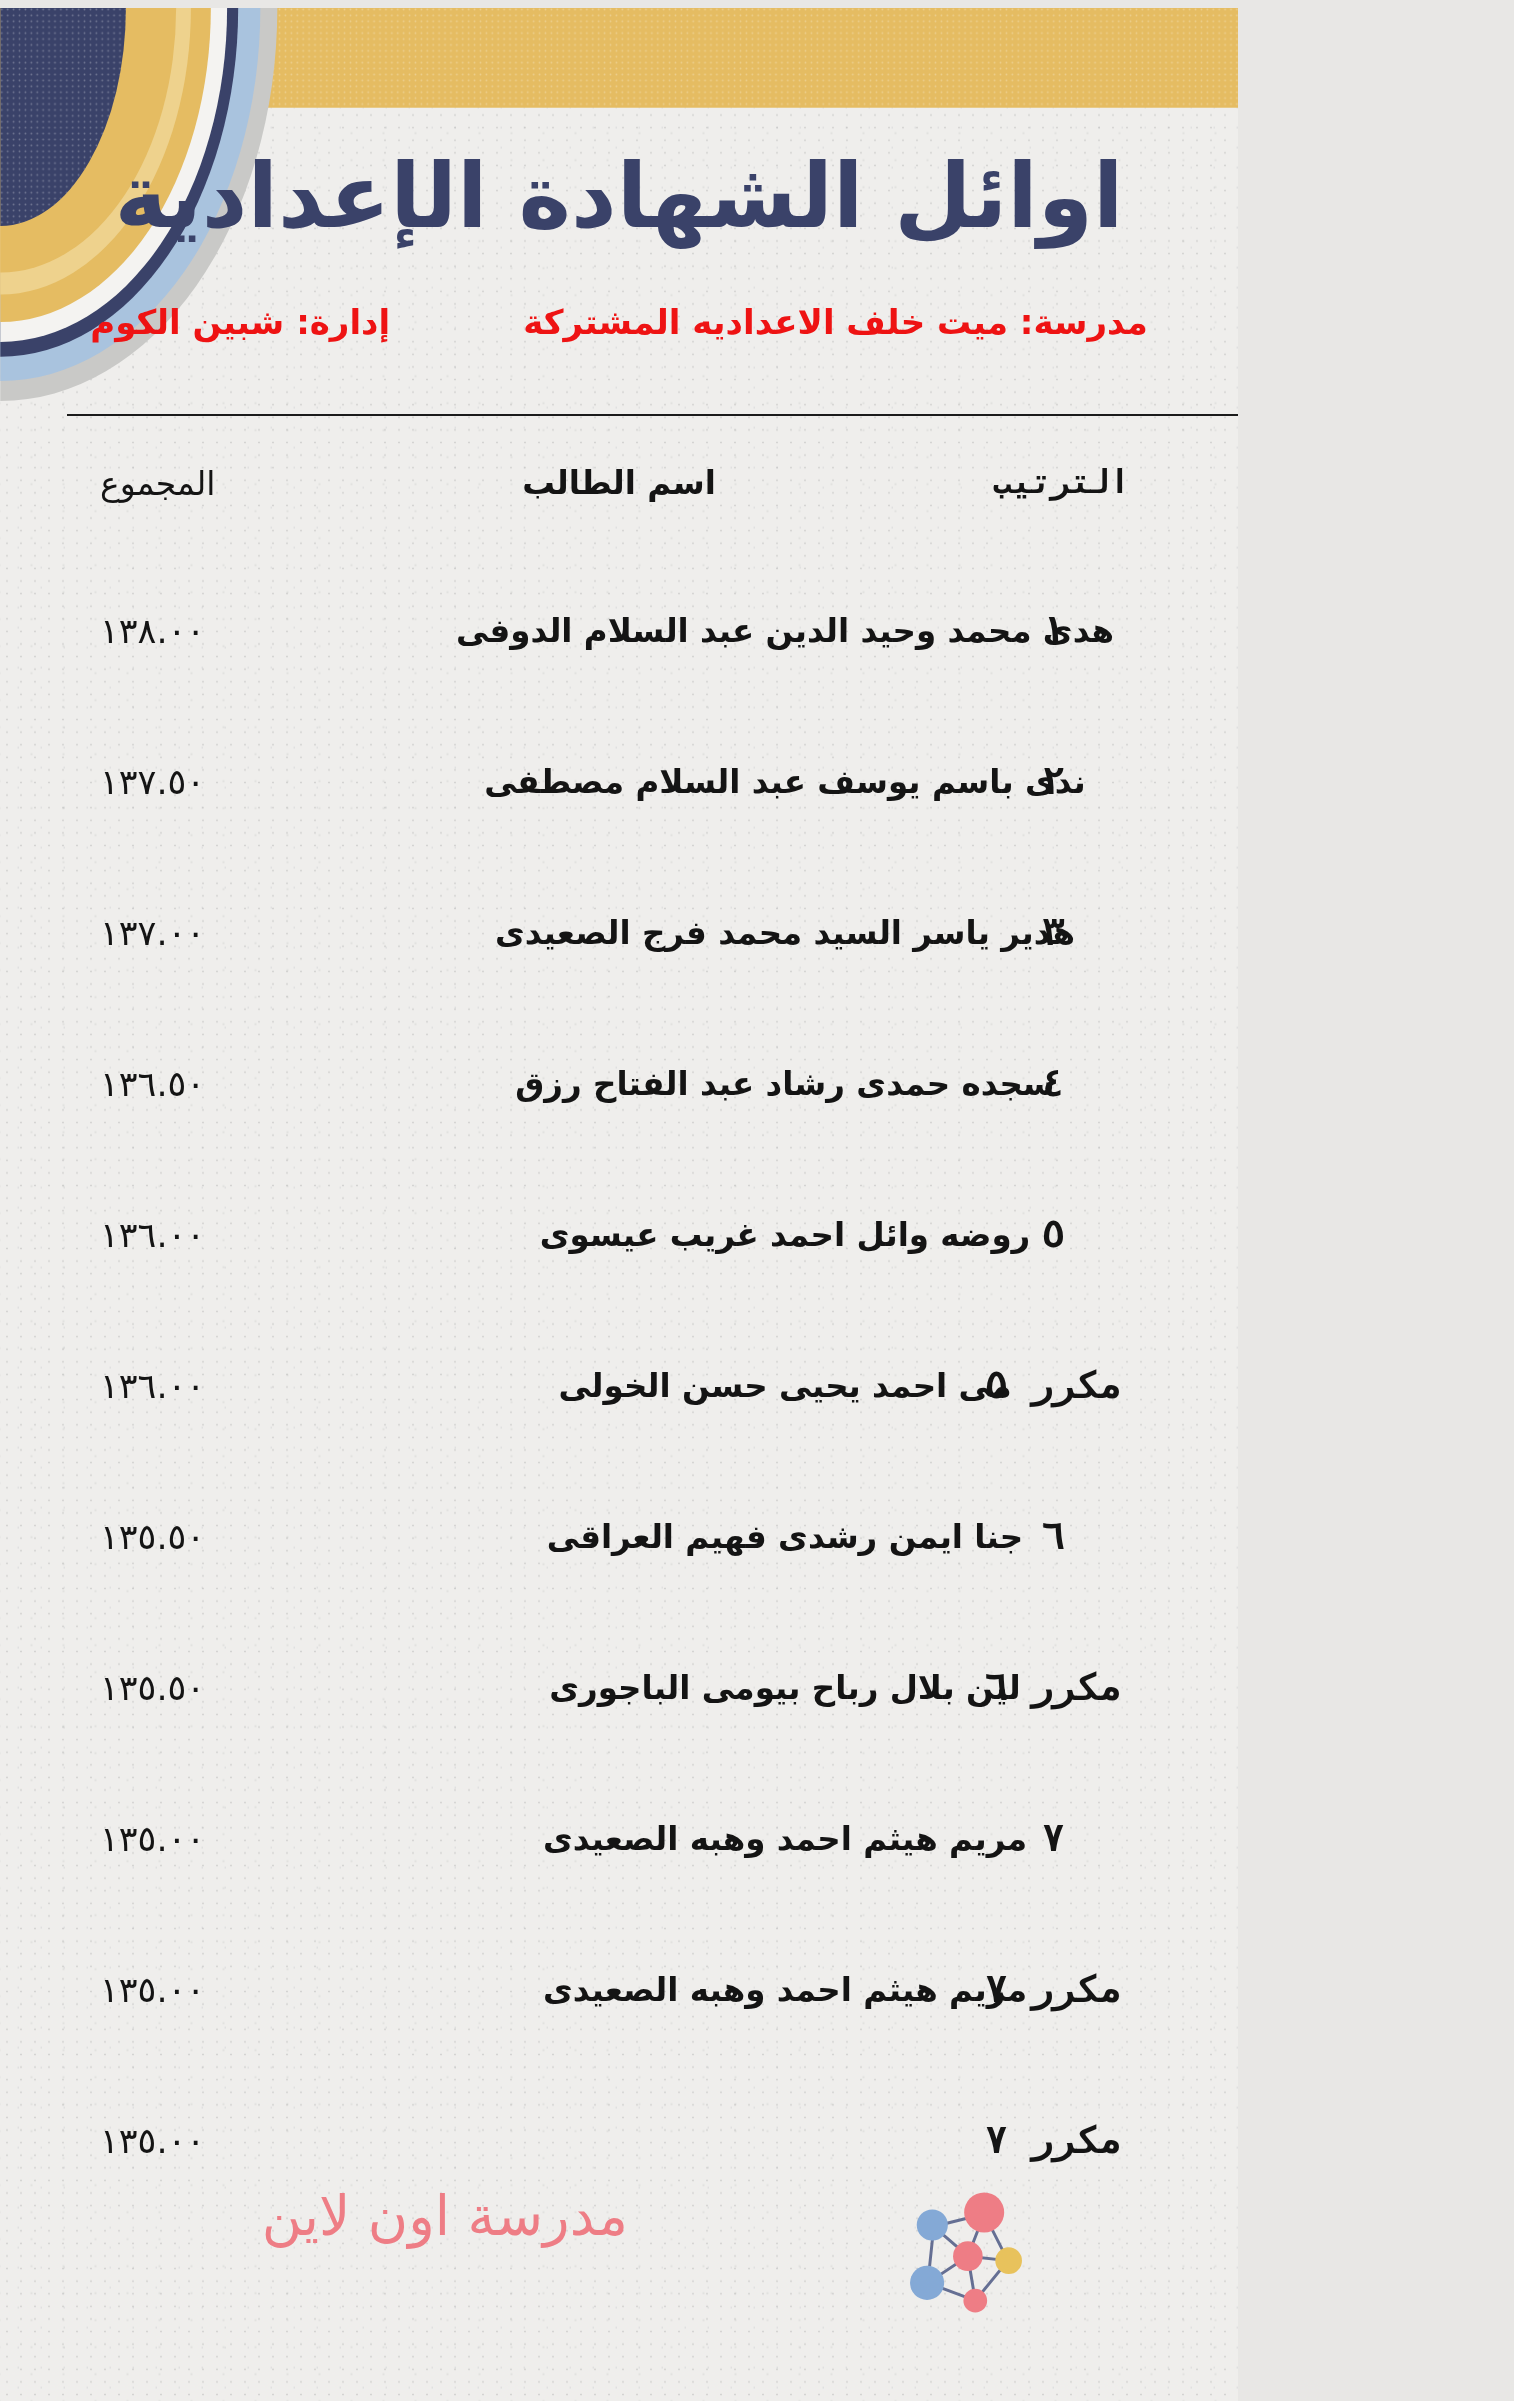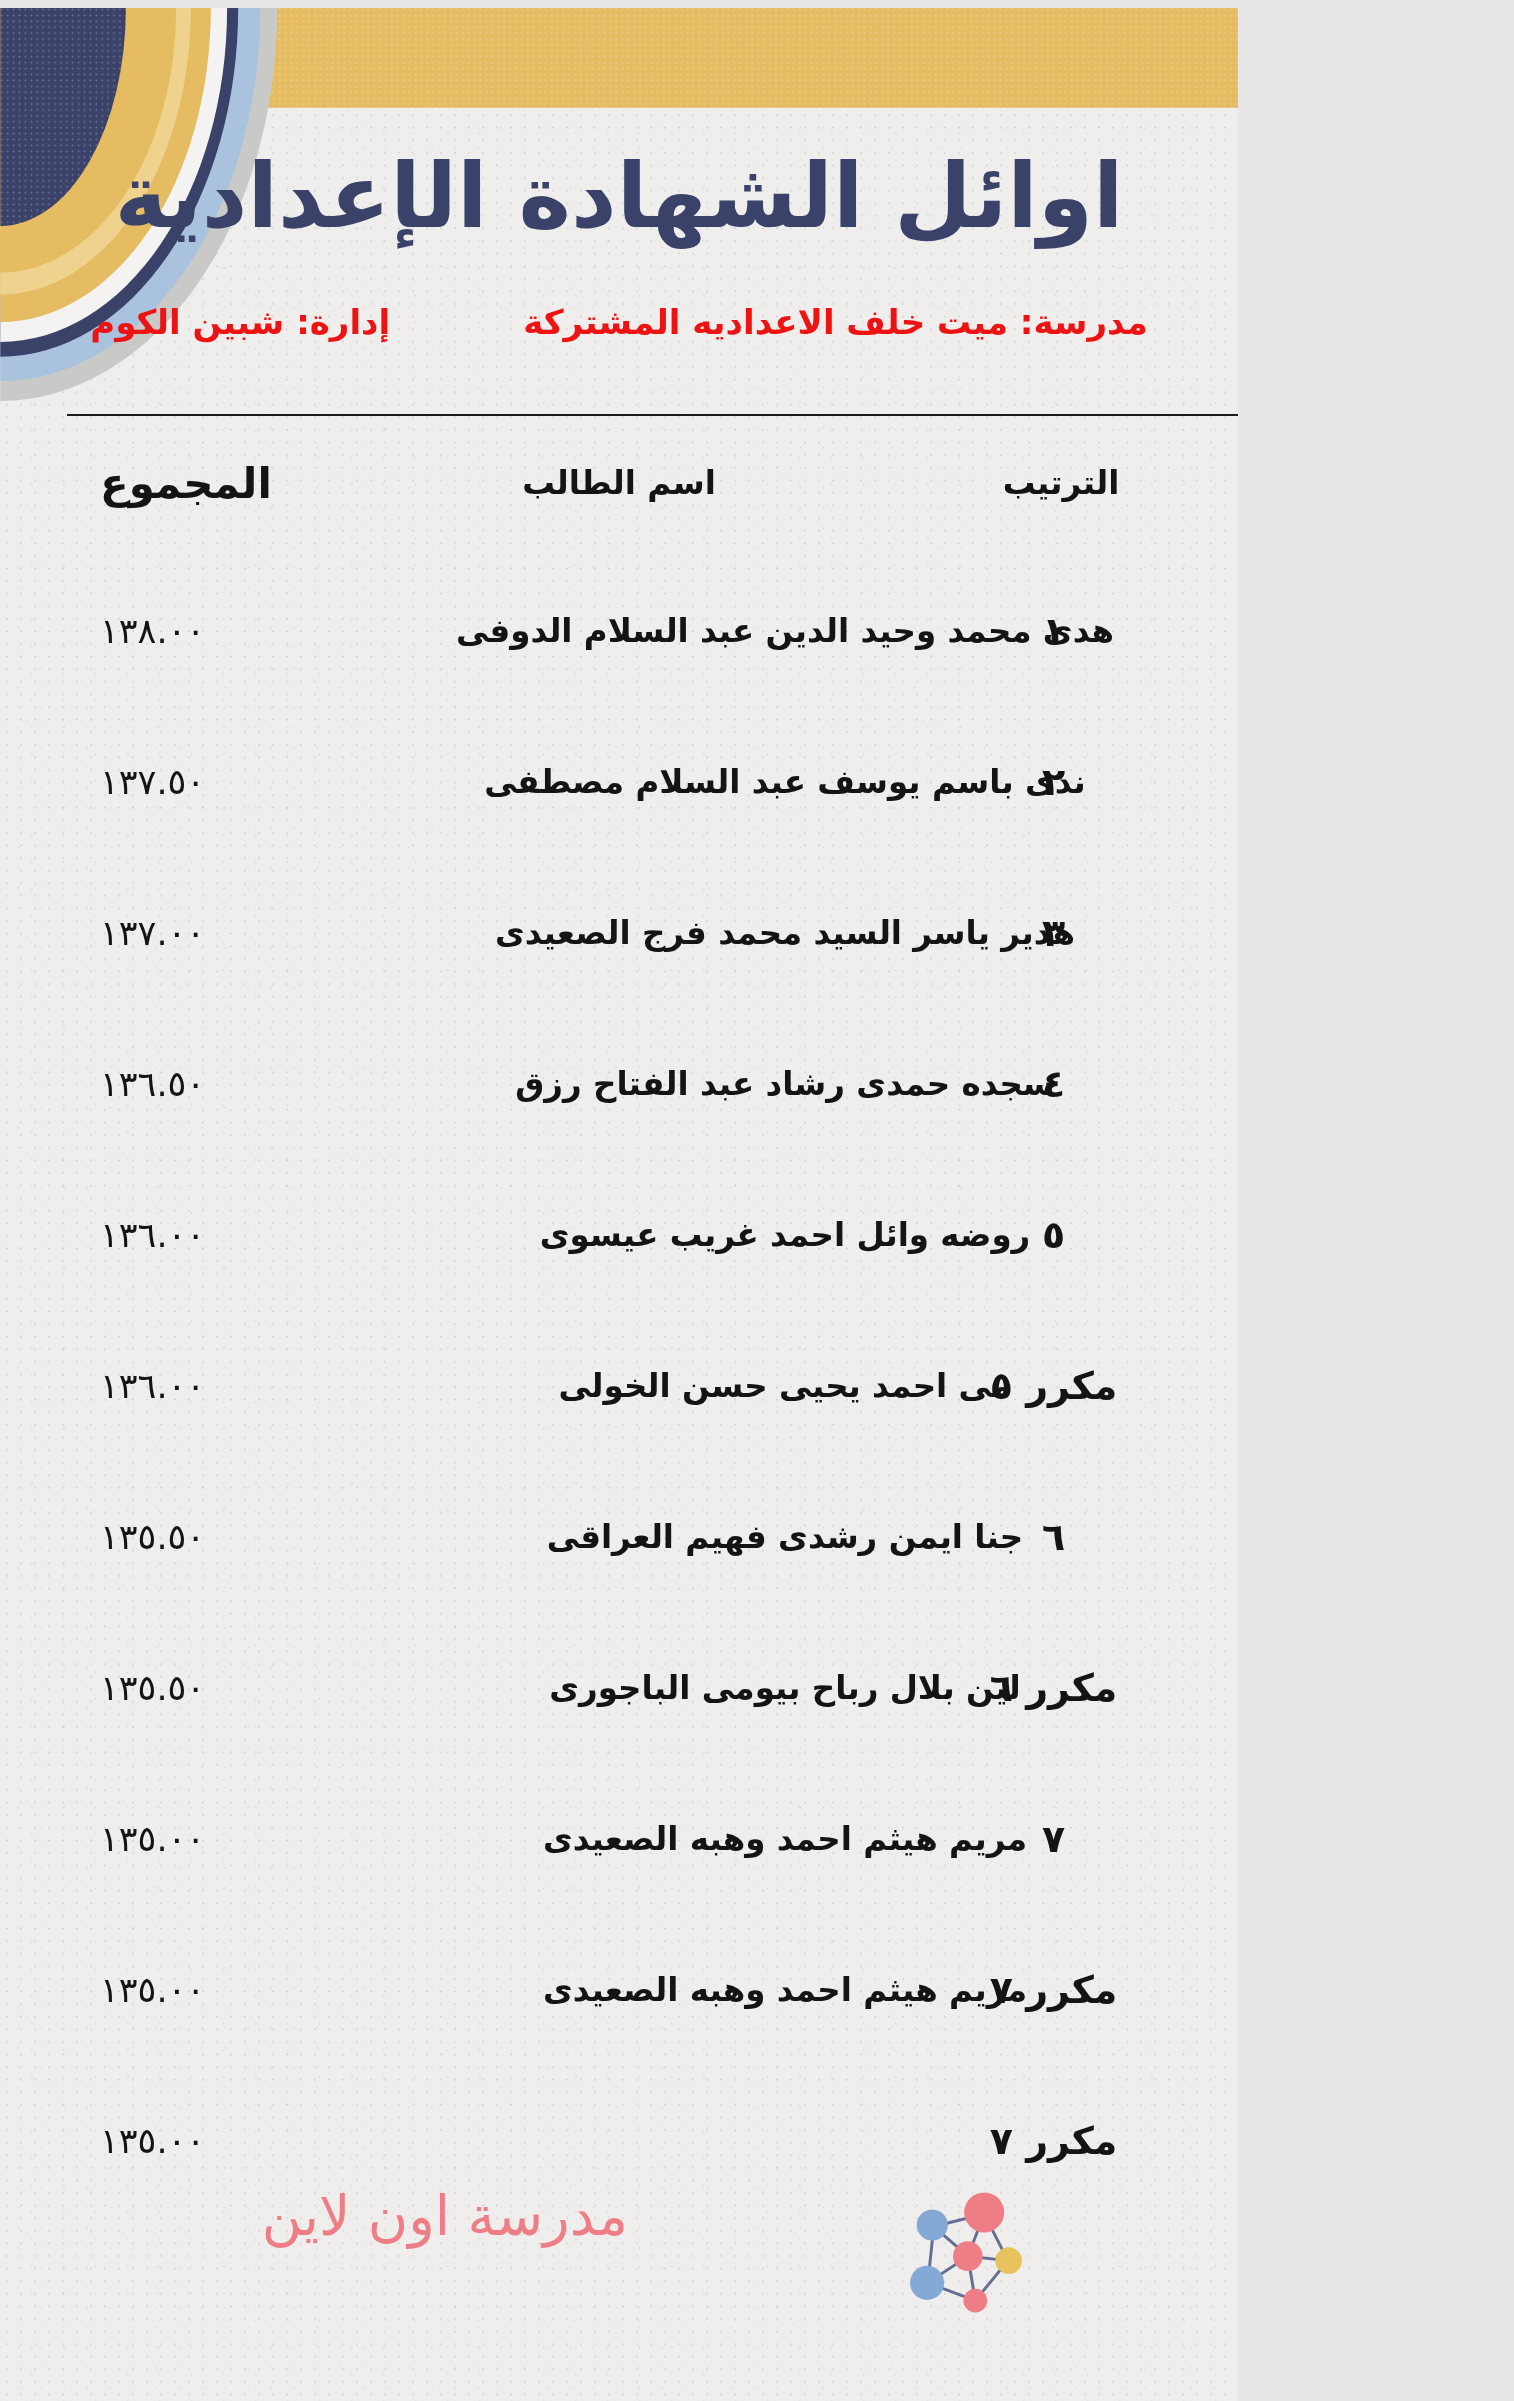--- a/index.html
+++ b/index.html
@@ -41,26 +41,26 @@
   }
 
   .thead{position:absolute;top:416px;left:0;right:0;height:118px;}
   .rows{position:absolute;top:547px;left:0;right:0;}
   .trow{position:relative;height:151px;}
   .cell{
     position:absolute;top:0;bottom:0;
     display:flex;align-items:center;
     color:#141414;
   }
-  .cell-rank{right:92px;width:185px;justify-content:center;font-size:38px;font-weight:bold;}
+  .cell-rank{right:92px;width:185px;justify-content:center;font-size:38px;font-weight:bold;font-family:Liberation Mono, monospace;}
   .cell-name{left:591px;right:259px;justify-content:center;font-size:32.5px;font-weight:bold;white-space:nowrap;}
   .cell-total{left:100px;justify-content:flex-start;font-size:35px;direction:ltr;unicode-bidi:isolate;}
   .thead .cell-rank{right:103px;width:148px;font-size:32.5px;}
   .thead .cell-name{left:0;right:0;font-size:32.5px;}
-  .thead .cell-total{font-size:42px;font-weight:bold;}
+  .thead .cell-total{font-size:33px;font-weight:normal;}
 
   .logo-ar{
     position:absolute;top:2181px;right:610px;
     font-size:55px;font-weight:normal;color:#ee7d85;line-height:1;
     white-space:nowrap;
   }
   .logo-en{
     position:absolute;top:2246px;right:620px;
     font-size:41px;font-weight:bold;color:#84a9d6;line-height:1;
     letter-spacing:1.5px;direction:ltr;unicode-bidi:isolate;

